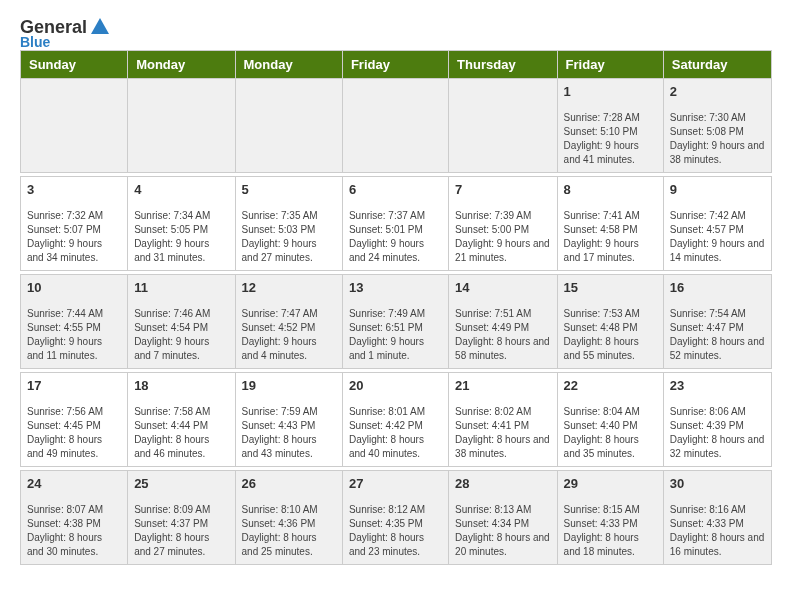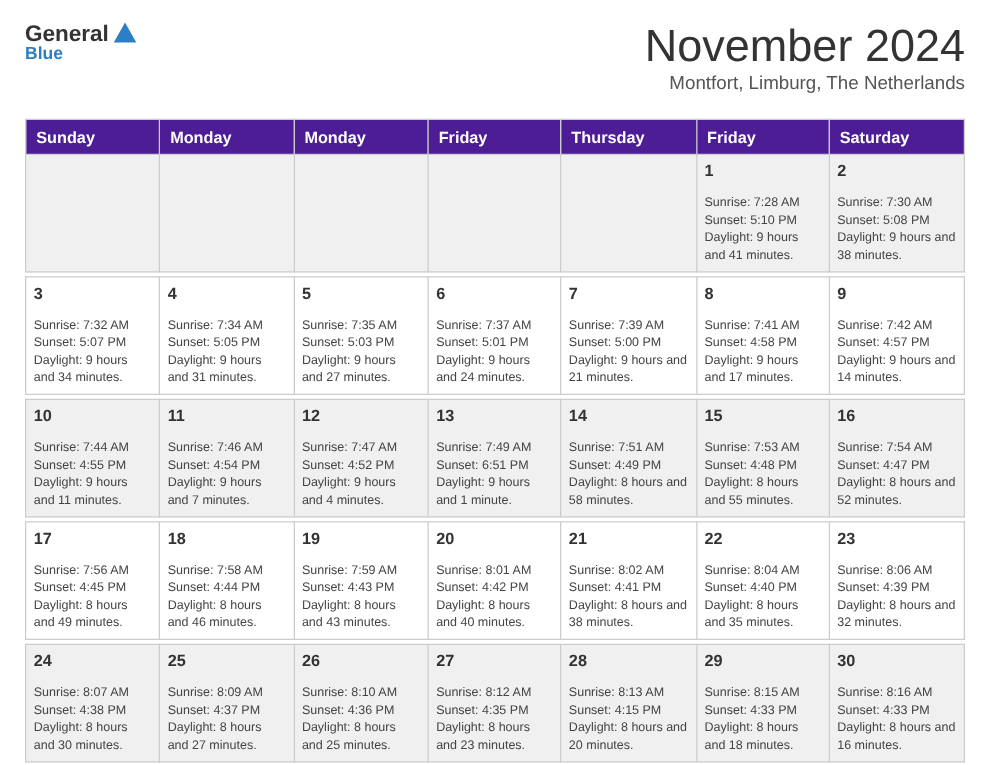--- a/index.html
+++ b/index.html
@@ -1,24 +1,24 @@
 <!DOCTYPE html>
 <html><head>
   <meta charset="utf-8">
   <style>
     * { box-sizing: border-box; margin: 0; padding: 0; }
     body { font-family: Arial, sans-serif; background: #fff; width: 792px; min-height: 612px; }
     
-    .header { display: flex; align-items: flex-start; padding: 16px 20px 20px 20px; }
+    .header { display: flex; align-items: flex-start; padding: 16px 20px 0 20px; }
     .logo { display: flex; flex-direction: column; margin-right: auto; }
     .logo-text { display: flex; align-items: center; }
     
     .title-area { text-align: right; }
     
-    .day-header { background: #4c1d95; color: #fff; text-align: left; padding: 6px 8px; font-size: 13px; font-weight: bold; border: 1px solid #ccc; }
+    .day-header { background: #4d7c0f; color: #fff; text-align: left; padding: 6px 8px; font-size: 13px; font-weight: bold; border: 1px solid #ccc; }
     
     .day-cell { vertical-align: top; border: 1px solid #ccc; padding: 5px 6px; width: 113px; min-height: 80px; background: #fff; }
     .day-cell.empty { background: #f9f9f9; }
     .day-cell.shaded { background: #f0f0f0; }
     
     .day-num { font-size: 13px; font-weight: bold; color: #333; margin-bottom: 3px; }
     .day-info { font-size: 10px; color: #444; line-height: 1.4; margin-top: 12px; }
     
     .table-wrap { padding: 0 20px 20px 20px; }
     table { width: 100%; border-collapse: collapse; }
@@ -31,24 +31,20 @@
 <div class="header">
   <div class="logo">
     <div class="logo-text">
       <span style="font-size:18px;font-weight:bold;color:#333;">General</span>
       <svg width="22" height="22" viewBox="0 0 22 22" style="margin:0 2px;">
         <polygon points="11,2 20,18 2,18" fill="#2c7fc4"></polygon>
       </svg>
     </div>
     <span style="font-size:14px;font-weight:bold;color:#2c7fc4;margin-top:-4px;margin-left:0px;">Blue</span>
   </div>
-  <div class="title-area">
-    <div style="font-size:36px;font-weight:normal;color:#333;">November 2024</div>
-    <div style="font-size:15px;color:#555;">Montfort, Limburg, The Netherlands</div>
-  </div>
 </div>
 
 <div class="table-wrap">
   <table>
     <thead>
       <tr id="header-row">
           <th class="day-header">Sunday</th>
           <th class="day-header">Monday</th>
           <th class="day-header">Monday</th>
           <th class="day-header">Friday</th>
@@ -242,21 +238,21 @@
           </td>
           <td class="day-cell shaded">
             <div class="day-num">27</div>
             <div class="day-info">Sunrise: 8:12 AM
 Sunset: 4:35 PM
 Daylight: 8 hours and 23 minutes.</div>
           </td>
           <td class="day-cell shaded">
             <div class="day-num">28</div>
             <div class="day-info">Sunrise: 8:13 AM
-Sunset: 4:15 PM
+Sunset: 4:34 PM
 Daylight: 8 hours and 20 minutes.</div>
           </td>
           <td class="day-cell shaded">
             <div class="day-num">29</div>
             <div class="day-info">Sunrise: 8:15 AM
 Sunset: 4:33 PM
 Daylight: 8 hours and 18 minutes.</div>
           </td>
           <td class="day-cell shaded">
             <div class="day-num">30</div>

